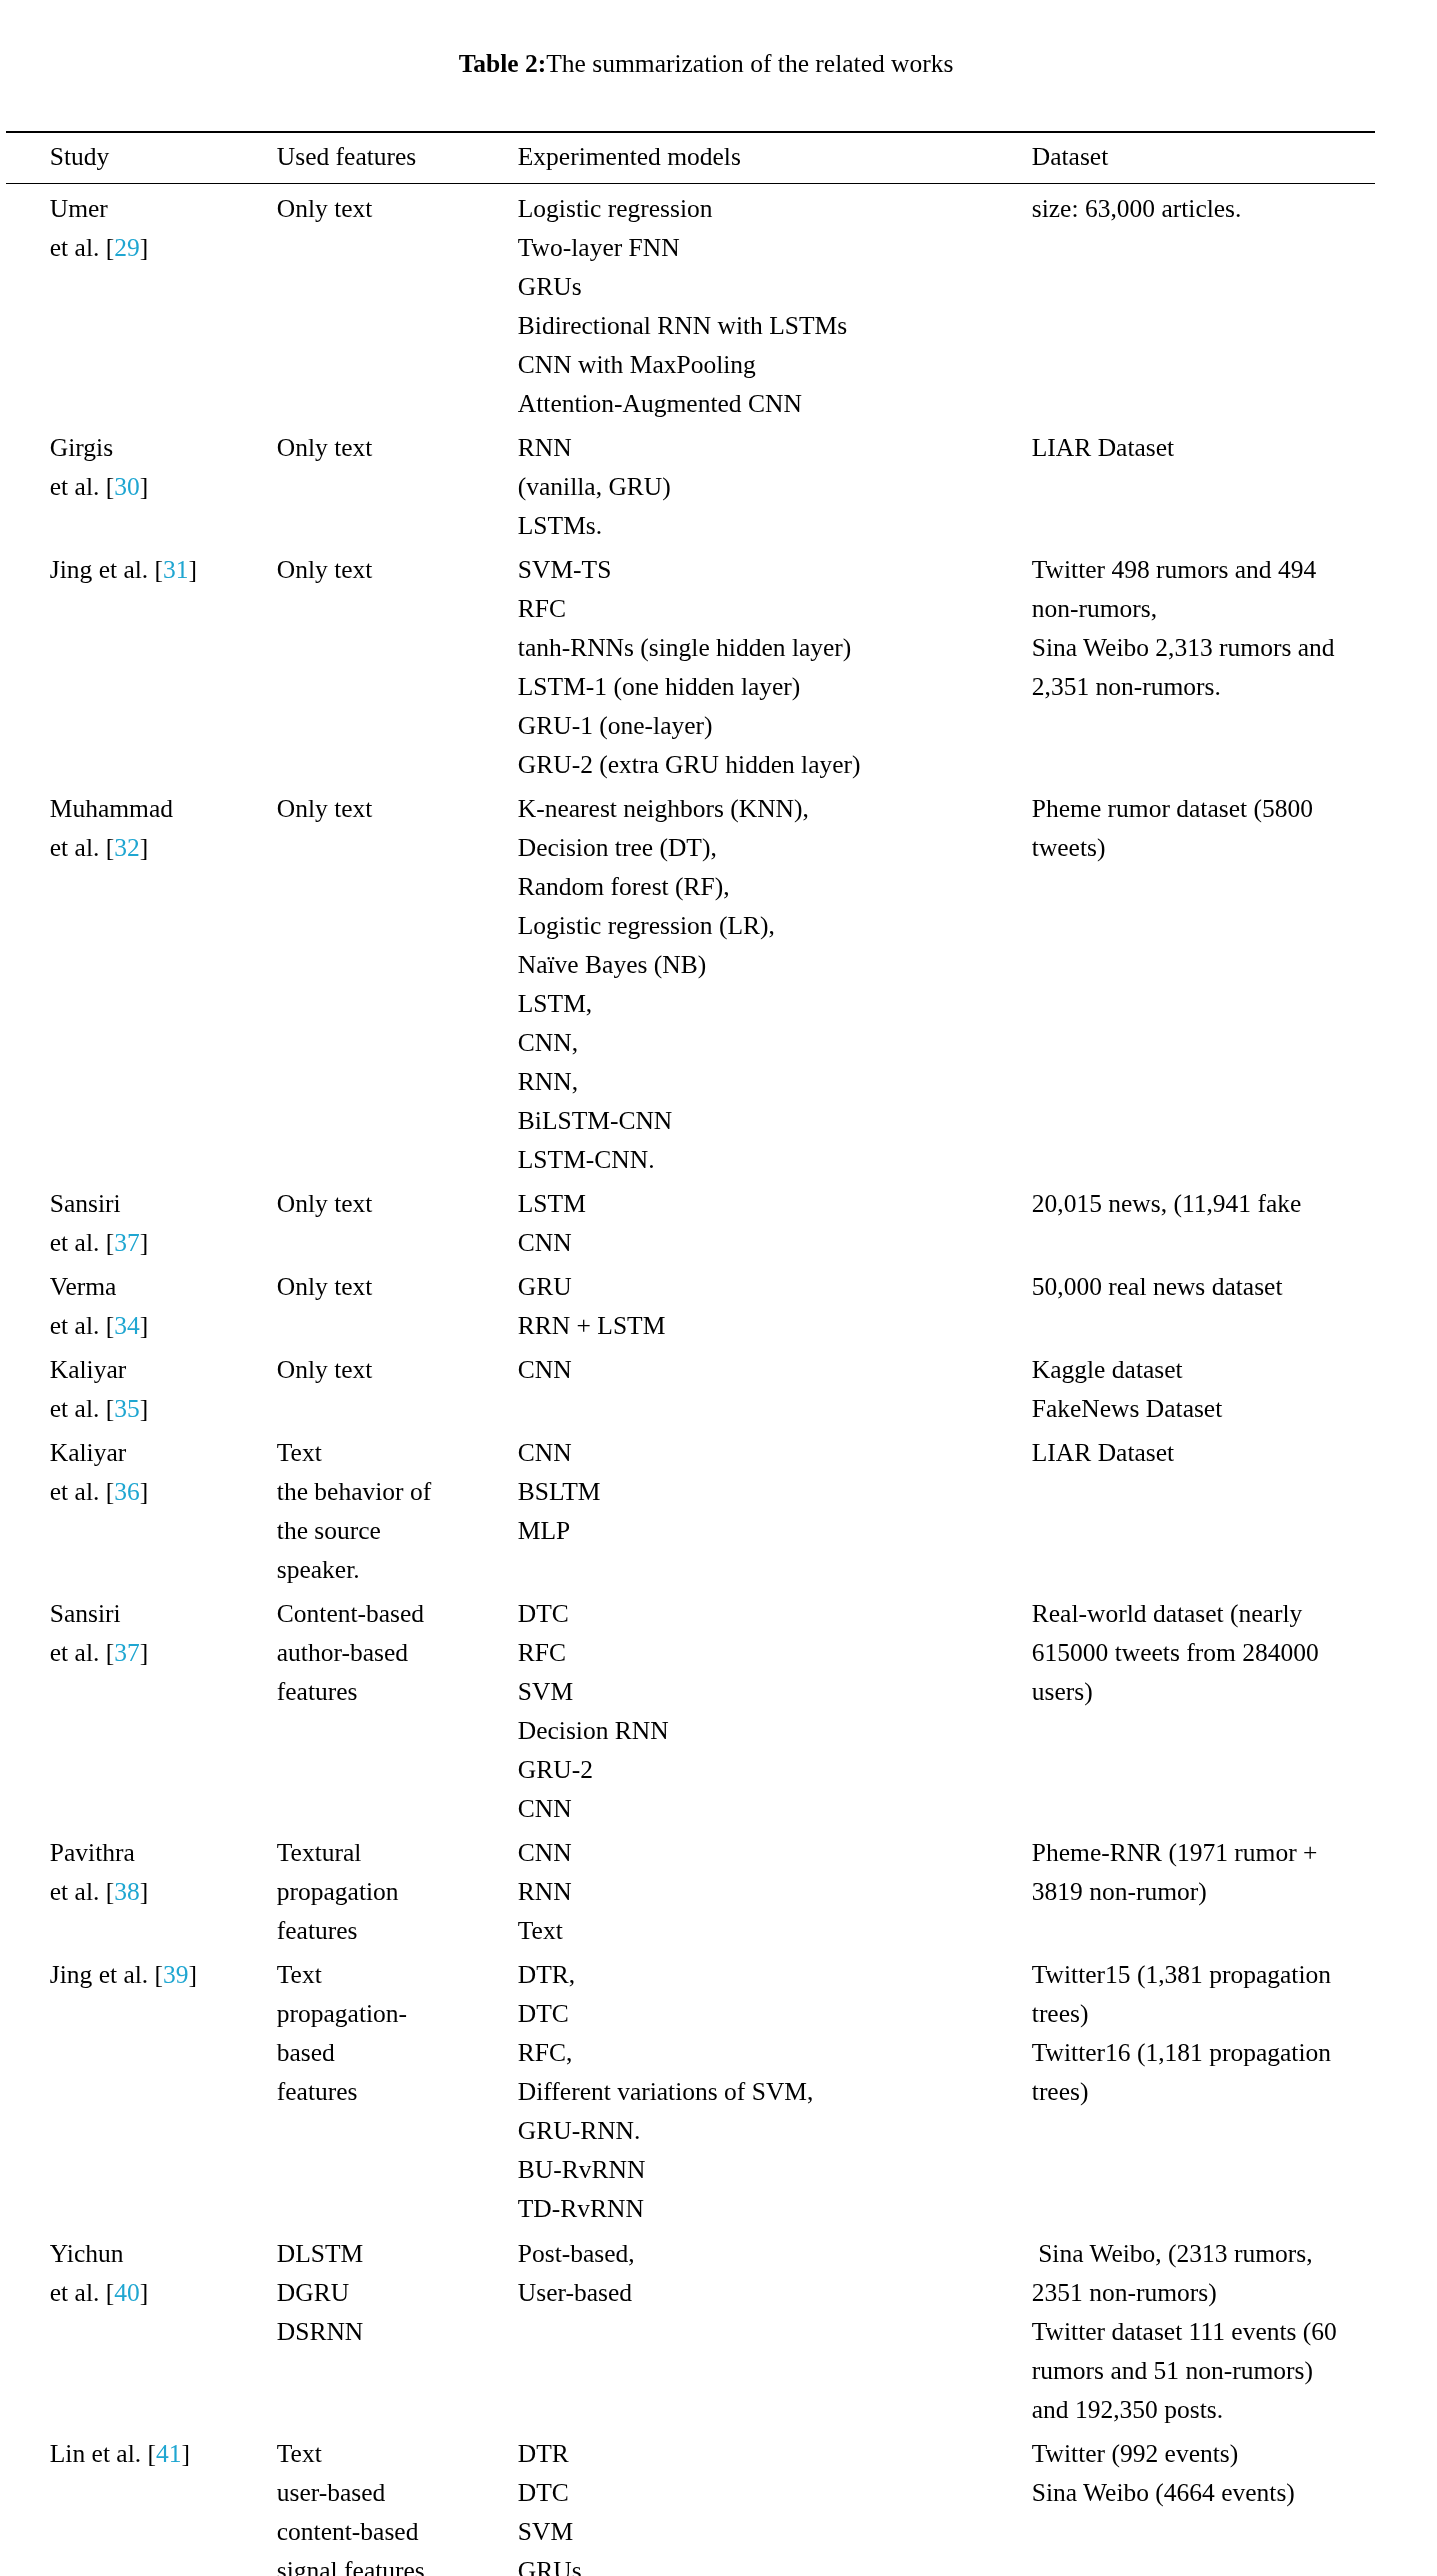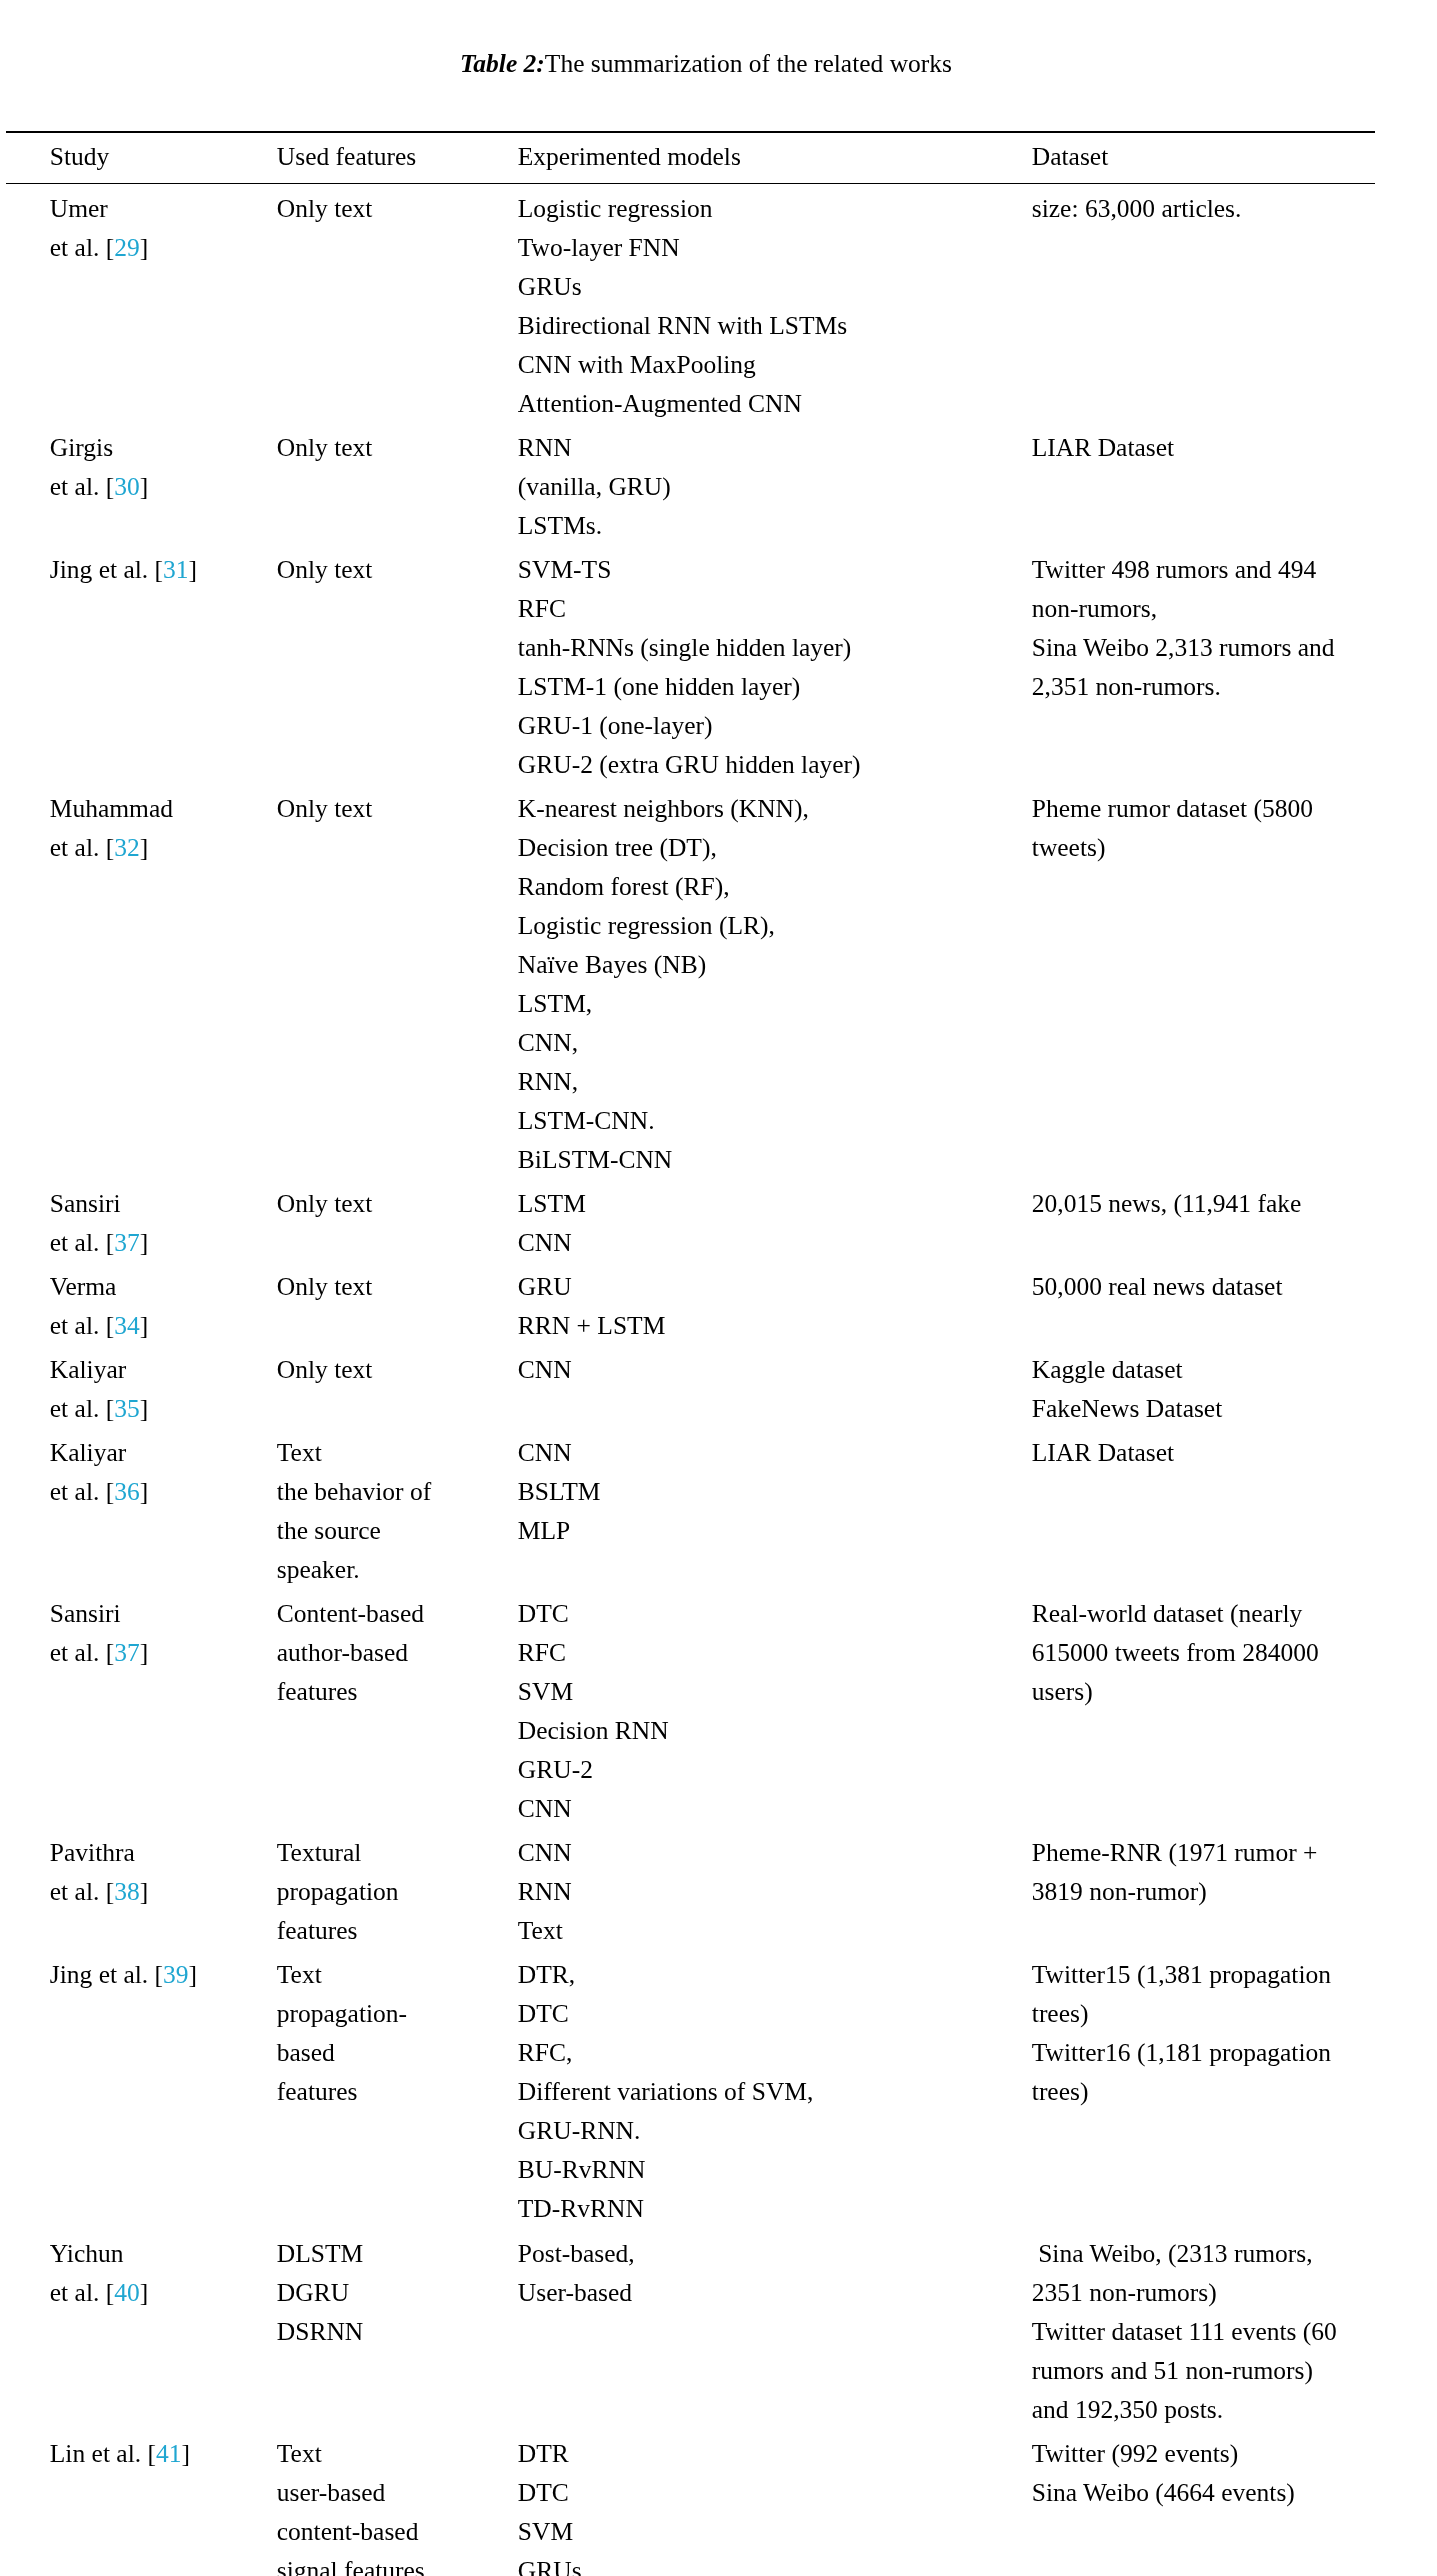--- a/index.html
+++ b/index.html
@@ -14,21 +14,21 @@
   }
   .page { padding: 4.4px 0 0 0; }
 
   .title {
     width: 1375px;
     margin: 2.9px 0 10.2px 5.8px;
     text-align: center;
     line-height: 38px;
     white-space: pre;
   }
-  .title-label { font-weight: bold; margin-right: 0; font-style: italic; }
+  .title-label { font-weight: bold; margin-right: 0; }
 
   .tbl {
     width: 1369px;
     margin-left: 5.8px;
     border-top: 2.2px solid #000;
     border-bottom: 4.4px solid #000;
   }
 
   .thead {
     display: grid;
@@ -140,22 +140,22 @@
           </div>
           <div class="cell">
             <div class="line">K-nearest neighbors (KNN),</div>
             <div class="line">Decision tree (DT),</div>
             <div class="line">Random forest (RF),</div>
             <div class="line">Logistic regression (LR),</div>
             <div class="line">Naïve Bayes (NB)</div>
             <div class="line">LSTM,</div>
             <div class="line">CNN,</div>
             <div class="line">RNN,</div>
+            <div class="line">BiLSTM-CNN</div>
             <div class="line">LSTM-CNN.</div>
-            <div class="line">BiLSTM-CNN</div>
           </div>
           <div class="cell">
             <div class="line">Pheme rumor dataset (5800</div>
             <div class="line">tweets)</div>
           </div>
         </div>
         <div class="row">
           <div class="cell">
             <div class="line">Sansiri</div>
             <div class="line">et al. [<span class="ref">37</span>]</div>

